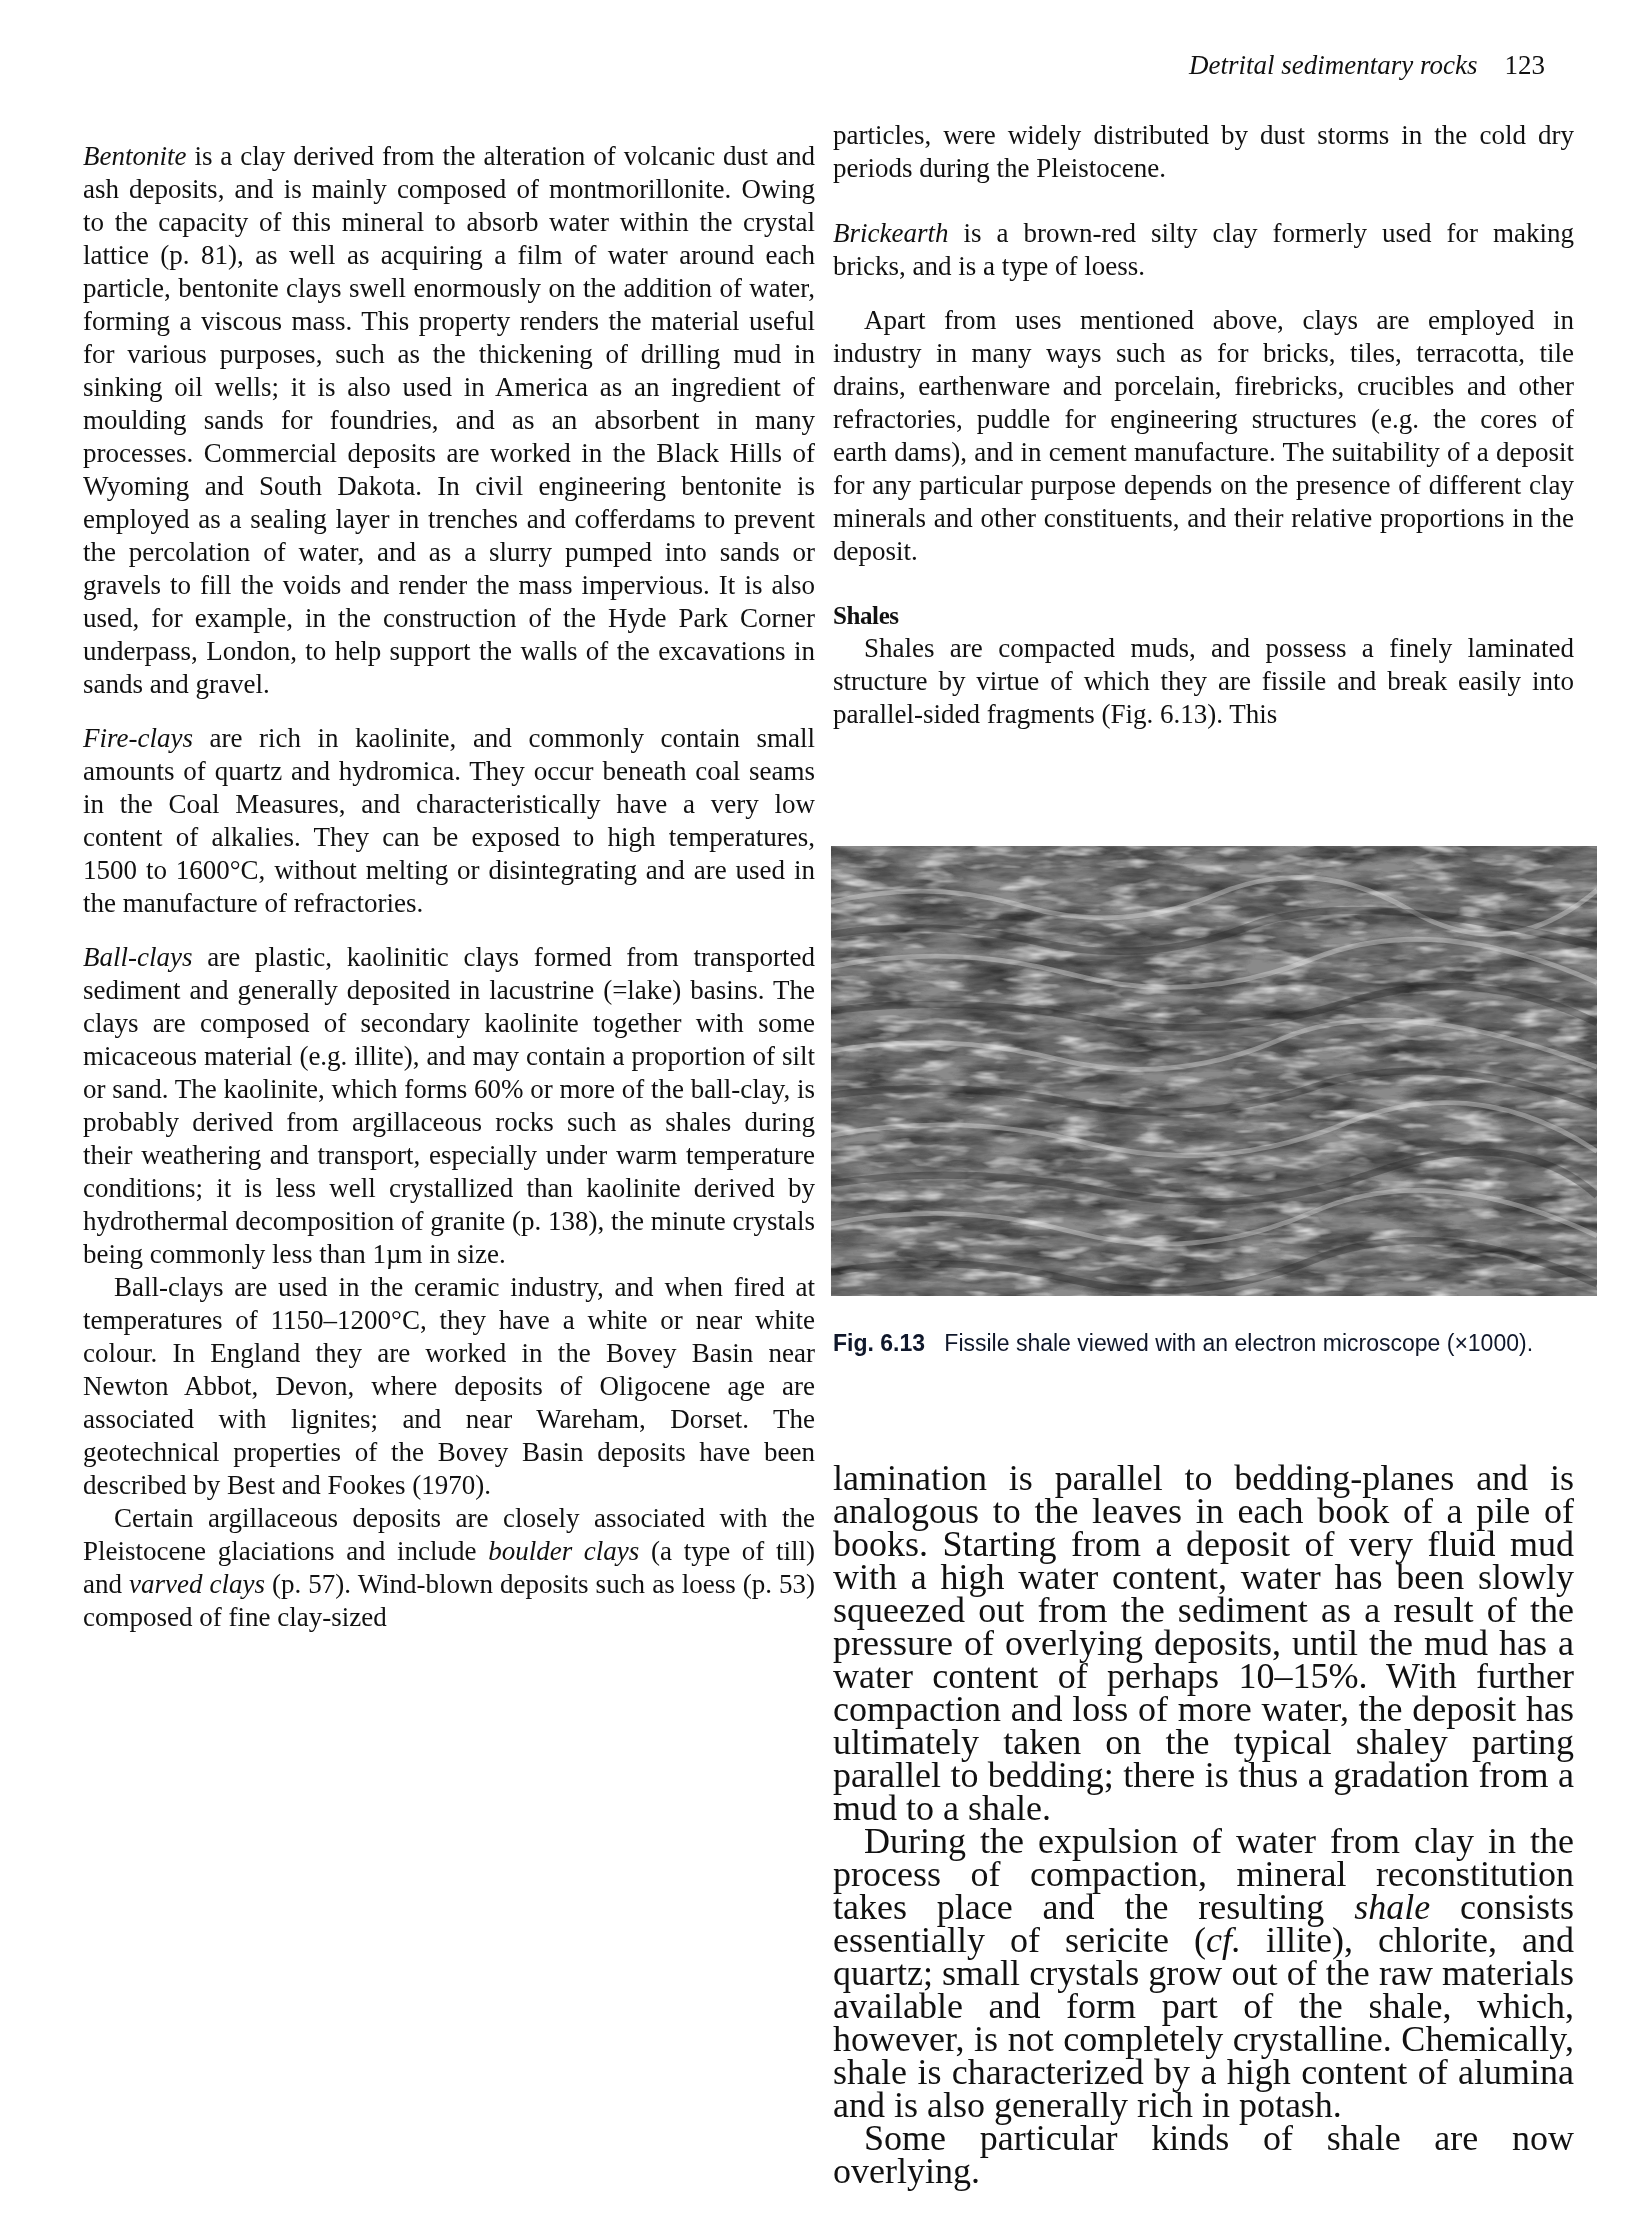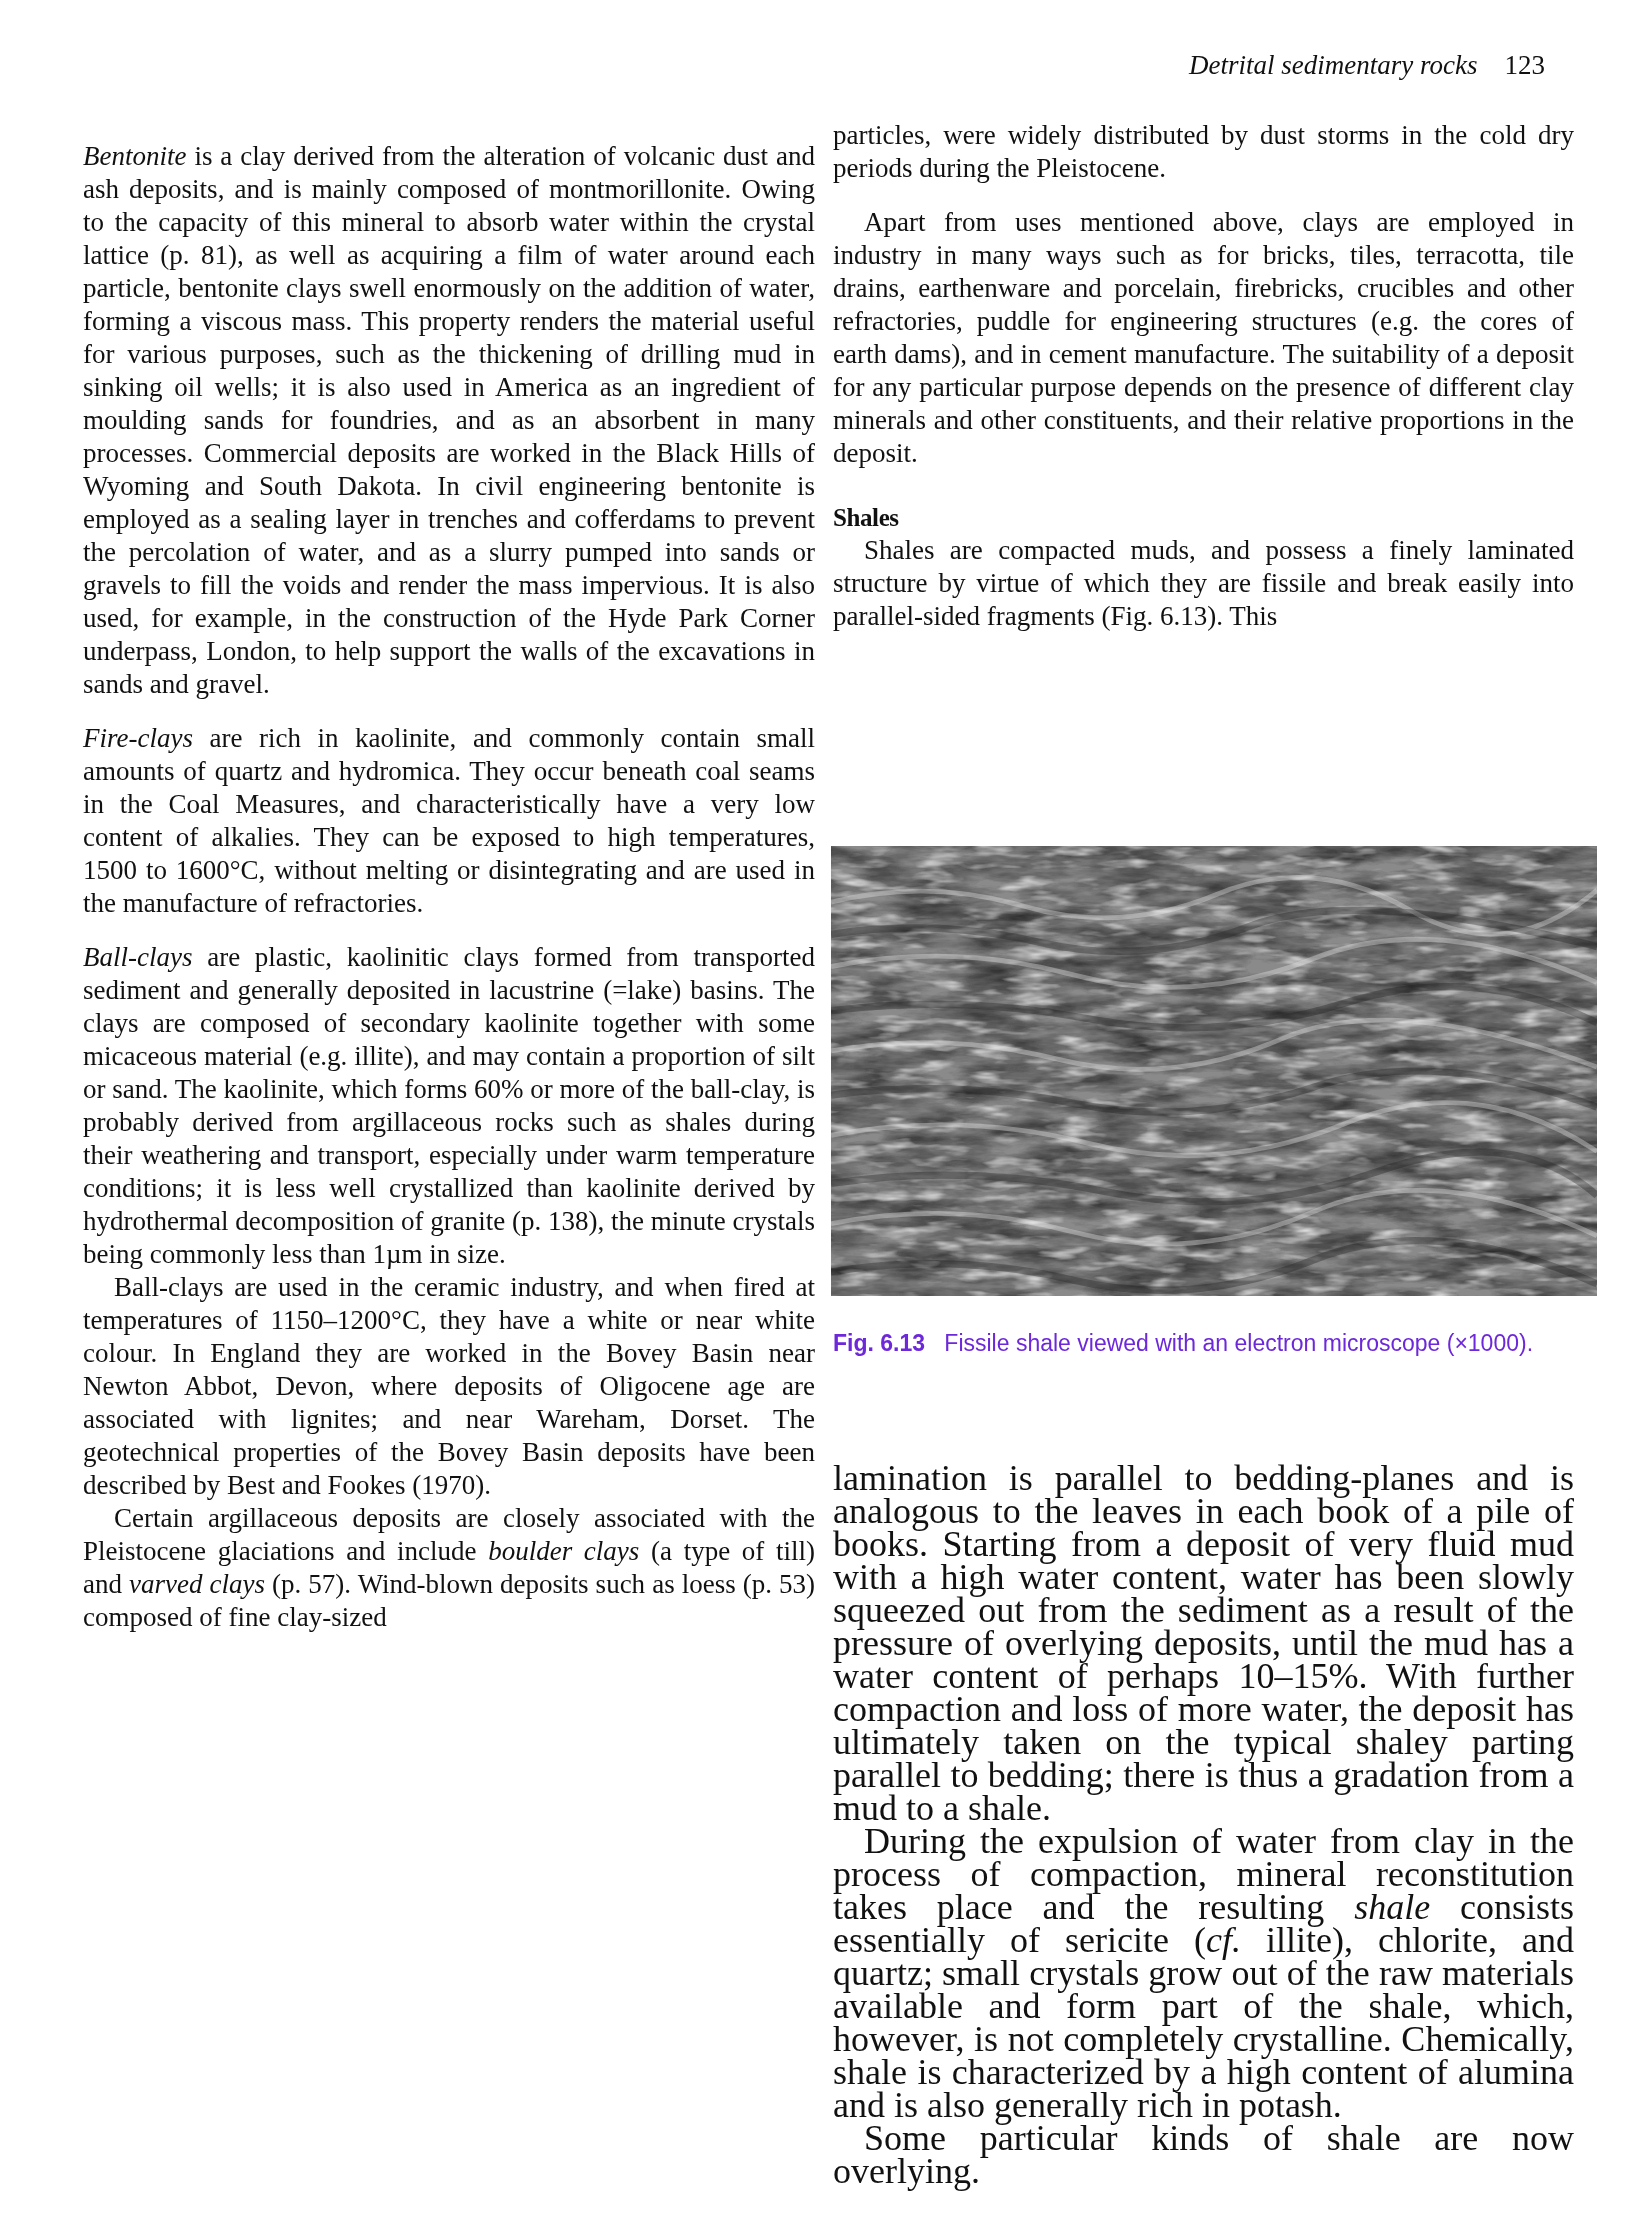--- a/index.html
+++ b/index.html
@@ -64,21 +64,21 @@
     .figure svg { display: block; width: 100%; height: 100%; }
 
     .caption {
       position: absolute;
       left: 833px;
       top: 1328px;
       width: 748px;
       font-family: "Liberation Sans", "DejaVu Sans", sans-serif;
       font-size: 23px;
       line-height: 31px;
-      color: #6d28d9;
+      color: #0f172a;
     }
     .caption .fig-label { font-weight: bold; margin-right: 19.3px; }
 
     .col-right-lower {
       position: absolute;
       left: 833px;
       top: 1462px;
       width: 741px;
       font-size: 36px;
       line-height: 33px;
@@ -101,20 +101,21 @@
   <p class="gap-lg"><em>Ball-clays</em><span> are plastic, kaolinitic clays formed from transported sediment and generally deposited in lacustrine (=lake) basins. The clays are composed of secondary kaolinite together with some micaceous material (e.g. illite), and may contain a proportion of silt or sand. The kaolinite, which forms 60% or more of the ball-clay, is probably derived from argillaceous rocks such as shales during their weathering and transport, especially under warm temperature conditions; it is less well crystallized than kaolinite derived by hydrothermal decomposition of granite (p. 138), the minute crystals being commonly less than 1µm in size.</span></p>
 
   <p class="indent">Ball-clays are used in the ceramic industry, and when fired at temperatures of 1150–1200°C, they have a white or near white colour. In England they are worked in the Bovey Basin near Newton Abbot, Devon, where deposits of Oligocene age are associated with lignites; and near Wareham, Dorset. The geotechnical properties of the Bovey Basin deposits have been described by Best and Fookes (1970).</p>
 
   <p class="indent"><span>Certain argillaceous deposits are closely associated with the Pleistocene glaciations and include </span><em>boulder clays</em><span> (a type of till) and </span><em>varved clays</em><span> (p. 57). Wind-blown deposits such as loess (p. 53) composed of fine clay-sized</span></p>
 </div>
 
 <div class="col col-right">
   <p>particles, were widely distributed by dust storms in the cold dry periods during the Pleistocene.</p>
 
+  <p class="gap-md"><em>Brickearth</em><span> is a brown-red silty clay formerly used for making bricks, and is a type of loess.</span></p>
 
   <p class="indent gap-lg">Apart from uses mentioned above, clays are employed in industry in many ways such as for bricks, tiles, terracotta, tile drains, earthenware and porcelain, firebricks, crucibles and other refractories, puddle for engineering structures (e.g. the cores of earth dams), and in cement manufacture. The suitability of a deposit for any particular purpose depends on the presence of different clay minerals and other constituents, and their relative proportions in the deposit.</p>
 
   <div class="section-heading">Shales</div>
 
   <p class="indent">Shales are compacted muds, and possess a finely laminated structure by virtue of which they are fissile and break easily into parallel-sided fragments (Fig. 6.13). This</p>
 </div>
 
 <div class="figure">
   <svg viewBox="0 0 952 560" preserveAspectRatio="none" xmlns="http://www.w3.org/2000/svg">

